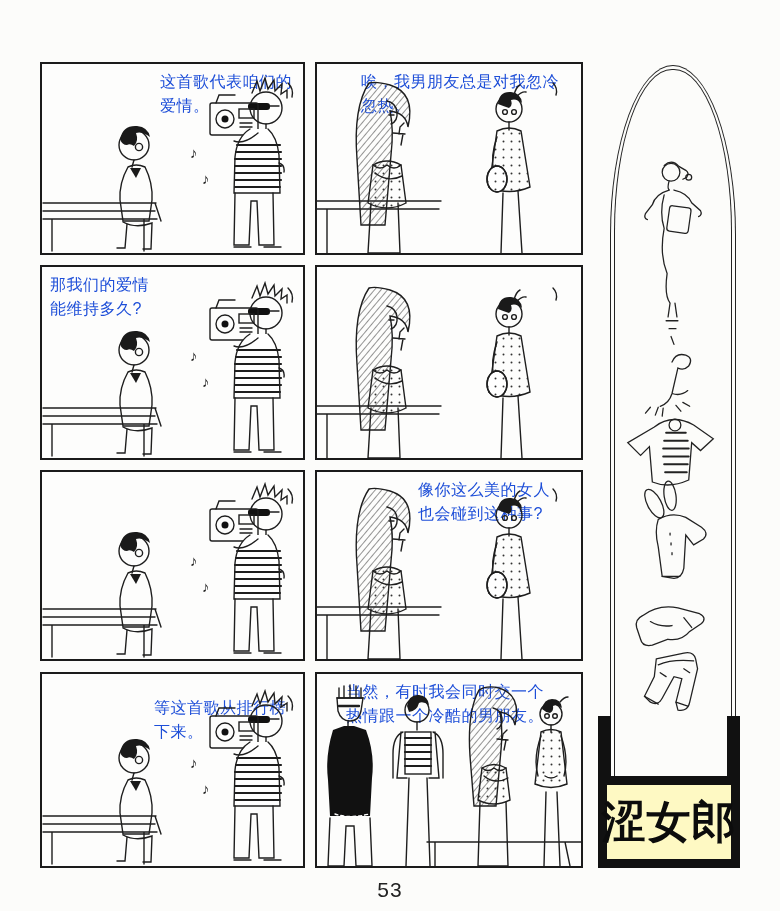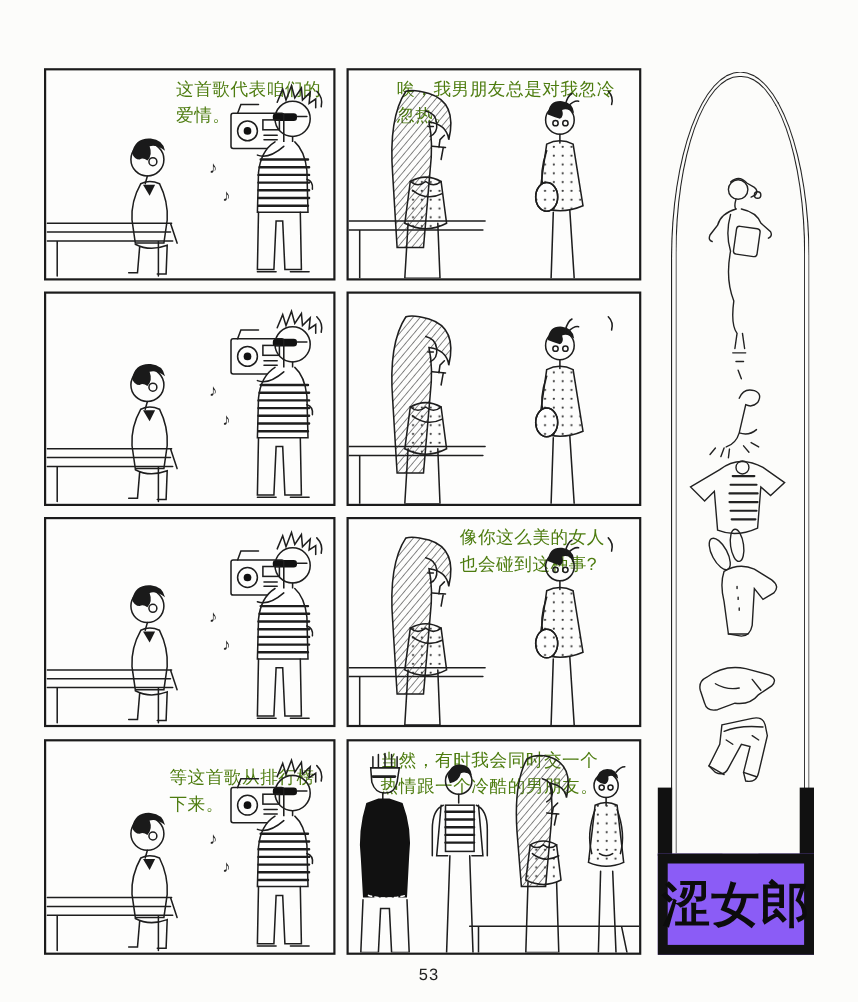--- a/index.html
+++ b/index.html
@@ -7,21 +7,21 @@
         font-family:"Liberation Sans","DejaVu Sans",sans-serif;overflow:hidden;}
   .panel{position:absolute;border:2px solid #1b1b1b;background:#fdfdfc;box-sizing:border-box;}
   .p1{left:40px;top:62px;width:265px;height:193px;}
   .p2{left:315px;top:62px;width:268px;height:193px;}
   .p3{left:40px;top:265px;width:265px;height:195px;}
   .p4{left:315px;top:265px;width:268px;height:195px;}
   .p5{left:40px;top:470px;width:265px;height:191px;}
   .p6{left:315px;top:470px;width:268px;height:191px;}
   .p7{left:40px;top:672px;width:265px;height:196px;}
   .p8{left:315px;top:672px;width:268px;height:196px;}
-  .speech{position:absolute;font-size:16px;line-height:1.5;color:#4d7c0f;letter-spacing:.5px;}
+  .speech{position:absolute;font-size:16px;line-height:1.5;color:#1d4ed8;letter-spacing:.5px;}
   .s1{left:118px;top:6px;width:136px;}
   .s2{left:44px;top:6px;width:198px;}
   .s3{left:8px;top:6px;width:102px;}
   .s4{left:10px;top:6px;width:130px;}
   .s6{left:101px;top:6px;width:134px;}
   .s7{left:112px;top:22px;width:134px;}
   .s8{left:29px;top:6px;width:198px;}
   .art{position:absolute;left:0;bottom:0;width:100%;height:100%;}
   .note{position:absolute;font-size:15px;color:#222;}
   .n1{left:148px;top:80px;} .n2{left:160px;top:106px;}
@@ -29,25 +29,25 @@
   #sidebar{position:absolute;left:596px;top:60px;width:146px;height:812px;}
   #capsule{position:absolute;left:14px;top:5px;width:126px;height:711px;
            border:1.6px solid #222;border-bottom:none;
            border-radius:63px 63px 0 0 / 170px 170px 0 0;box-sizing:border-box;}
   #capsule-inner{position:absolute;left:3px;top:3px;right:3px;bottom:0;
            border:1.4px solid #222;border-bottom:none;
            border-radius:58px 58px 0 0 / 162px 162px 0 0;box-sizing:border-box;overflow:hidden;}
   .bar{position:absolute;width:13px;height:62px;top:656px;background:#111;}
   .bar-l{left:2px;} .bar-r{left:131px;}
   #title-box{position:absolute;left:2px;top:716px;width:142px;height:92px;
-           border:9px solid #111;background:#8b5cf6;box-sizing:border-box;
+           border:9px solid #111;background:#fef9c3;box-sizing:border-box;
            display:flex;align-items:center;justify-content:center;}
   #title-box span{font-size:44px;font-weight:900;color:#0c0c0c;letter-spacing:1px;white-space:nowrap;}
   #pagenum{position:absolute;left:0;right:0;top:878px;text-align:center;
-           font-size:15px;color:#222;letter-spacing:1px;}
+           font-size:21px;color:#222;letter-spacing:1px;}
   svg{display:block;}
 </style>
 </head>
 <body>
 
 <svg width="0" height="0" style="position:absolute" aria-hidden="true">
   <defs>
     <pattern id="hatch" width="5" height="5" patternUnits="userSpaceOnUse" patternTransform="rotate(40)">
       <line x1="0" y1="0" x2="0" y2="5" stroke="#3a3a3a" stroke-width="1.1"></line>
     </pattern>
@@ -148,20 +148,21 @@
       </svg>
   </div>
   <div class="panel p2">
     <div class="speech s2">唉，我男朋友总是对我忽冷忽热。</div>
     <svg class="art" viewBox="0 0 264 186" preserveAspectRatio="xMidYMax meet">
         <use href="#scene-b"></use>
       </svg>
   </div>
 
   <div class="panel p3">
+    <div class="speech s3">那我们的爱情能维持多久?</div>
     <span class="note n1">♪</span>
     <span class="note n2">♪</span>
     <svg class="art" viewBox="0 0 261 186" preserveAspectRatio="xMidYMax meet">
         <use href="#scene-a"></use>
       </svg>
   </div>
   <div class="panel p4">
     <svg class="art" viewBox="0 0 264 186" preserveAspectRatio="xMidYMax meet">
         <use href="#scene-b"></use>
       </svg>

